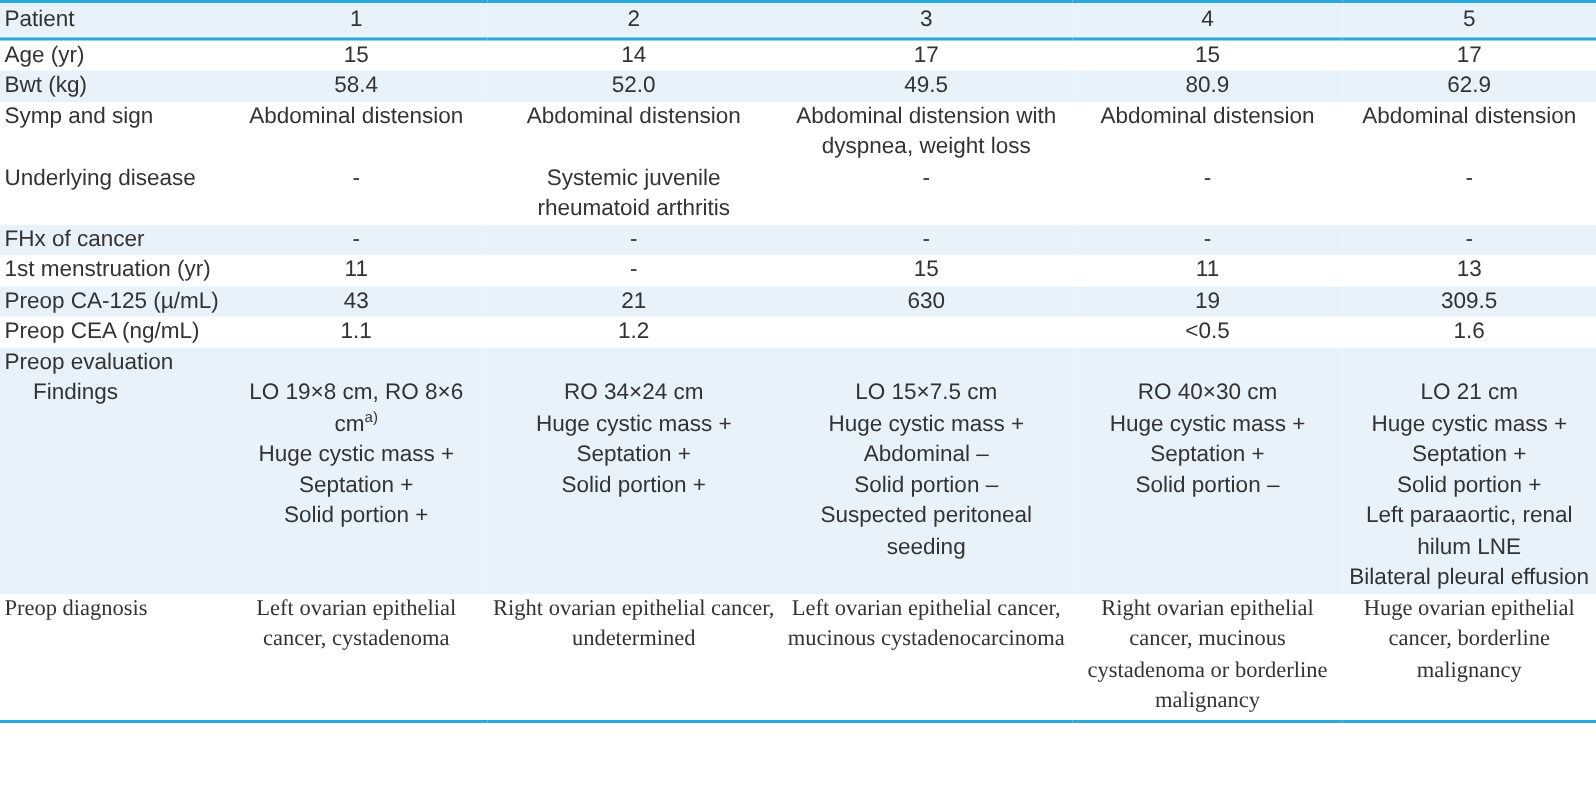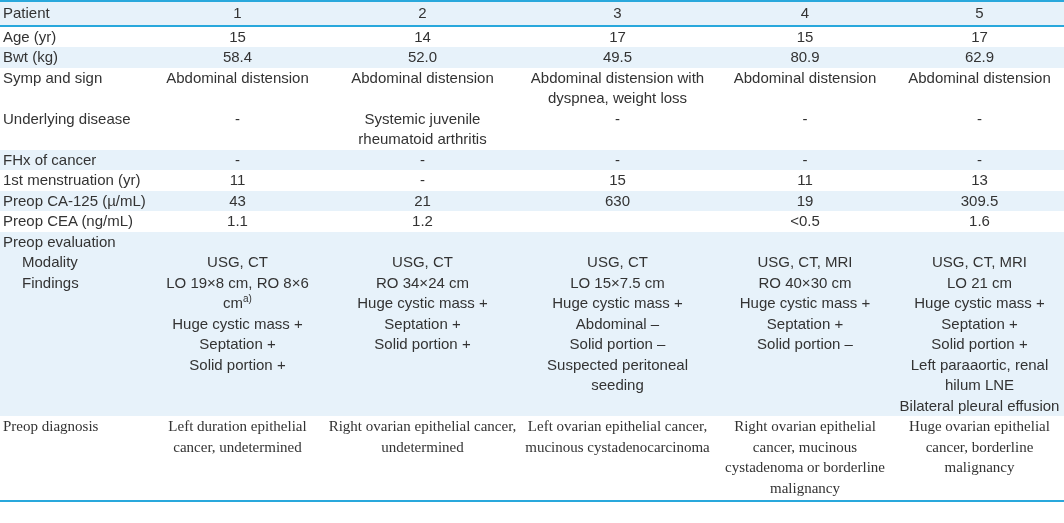--- a/index.html
+++ b/index.html
@@ -135,28 +135,20 @@
           <td data-name="cell-patient-5">1.6</td>
         </tr>
         <tr data-name="row-preop-evaluation" class="stripe">
           <td class="label" data-name="row-label">Preop evaluation</td>
           <td data-name="cell-patient-1"></td>
           <td data-name="cell-patient-2"></td>
           <td data-name="cell-patient-3"></td>
           <td data-name="cell-patient-4"></td>
           <td data-name="cell-patient-5"></td>
         </tr>
-        <tr data-name="row-modality" class="stripe">
-          <td class="label indent" data-name="row-label">Modality</td>
-          <td data-name="cell-patient-1">USG, CT</td>
-          <td data-name="cell-patient-2">USG, CT</td>
-          <td data-name="cell-patient-3">USG, CT</td>
-          <td data-name="cell-patient-4">USG, CT, MRI</td>
-          <td data-name="cell-patient-5">USG, CT, MRI</td>
-        </tr>
         <tr data-name="row-findings" class="stripe">
           <td class="label indent" data-name="row-label">Findings</td>
           <td data-name="cell-patient-1">
             <div class="finding-line" data-name="finding-line">LO 19×8 cm, RO 8×6 cm<sup data-name="footnote-marker">a)</sup></div>
             <div class="finding-line" data-name="finding-line">Huge cystic mass +</div>
             <div class="finding-line" data-name="finding-line">Septation +</div>
             <div class="finding-line" data-name="finding-line">Solid portion +</div>
           </td>
           <td data-name="cell-patient-2">
             <div class="finding-line" data-name="finding-line">RO 34×24 cm</div>
@@ -181,21 +173,21 @@
             <div class="finding-line" data-name="finding-line">LO 21 cm</div>
             <div class="finding-line" data-name="finding-line">Huge cystic mass +</div>
             <div class="finding-line" data-name="finding-line">Septation +</div>
             <div class="finding-line" data-name="finding-line">Solid portion +</div>
             <div class="finding-line" data-name="finding-line">Left paraaortic, renal hilum LNE</div>
             <div class="finding-line" data-name="finding-line">Bilateral pleural effusion</div>
           </td>
         </tr>
         <tr data-name="row-preop-diagnosis">
           <td class="label" data-name="row-label">Preop diagnosis</td>
-          <td data-name="cell-patient-1">Left duration epithelial cancer, undetermined</td>
+          <td data-name="cell-patient-1">Left ovarian epithelial cancer, cystadenoma</td>
           <td data-name="cell-patient-2">Right ovarian epithelial cancer, undetermined</td>
           <td data-name="cell-patient-3">Left ovarian epithelial cancer, mucinous cystadenocarcinoma</td>
           <td data-name="cell-patient-4">Right ovarian epithelial cancer, mucinous cystadenoma or borderline malignancy</td>
           <td data-name="cell-patient-5">Huge ovarian epithelial cancer, borderline malignancy</td>
         </tr>
       </tbody>
   </table>
 </div>
 
 </body></html>

